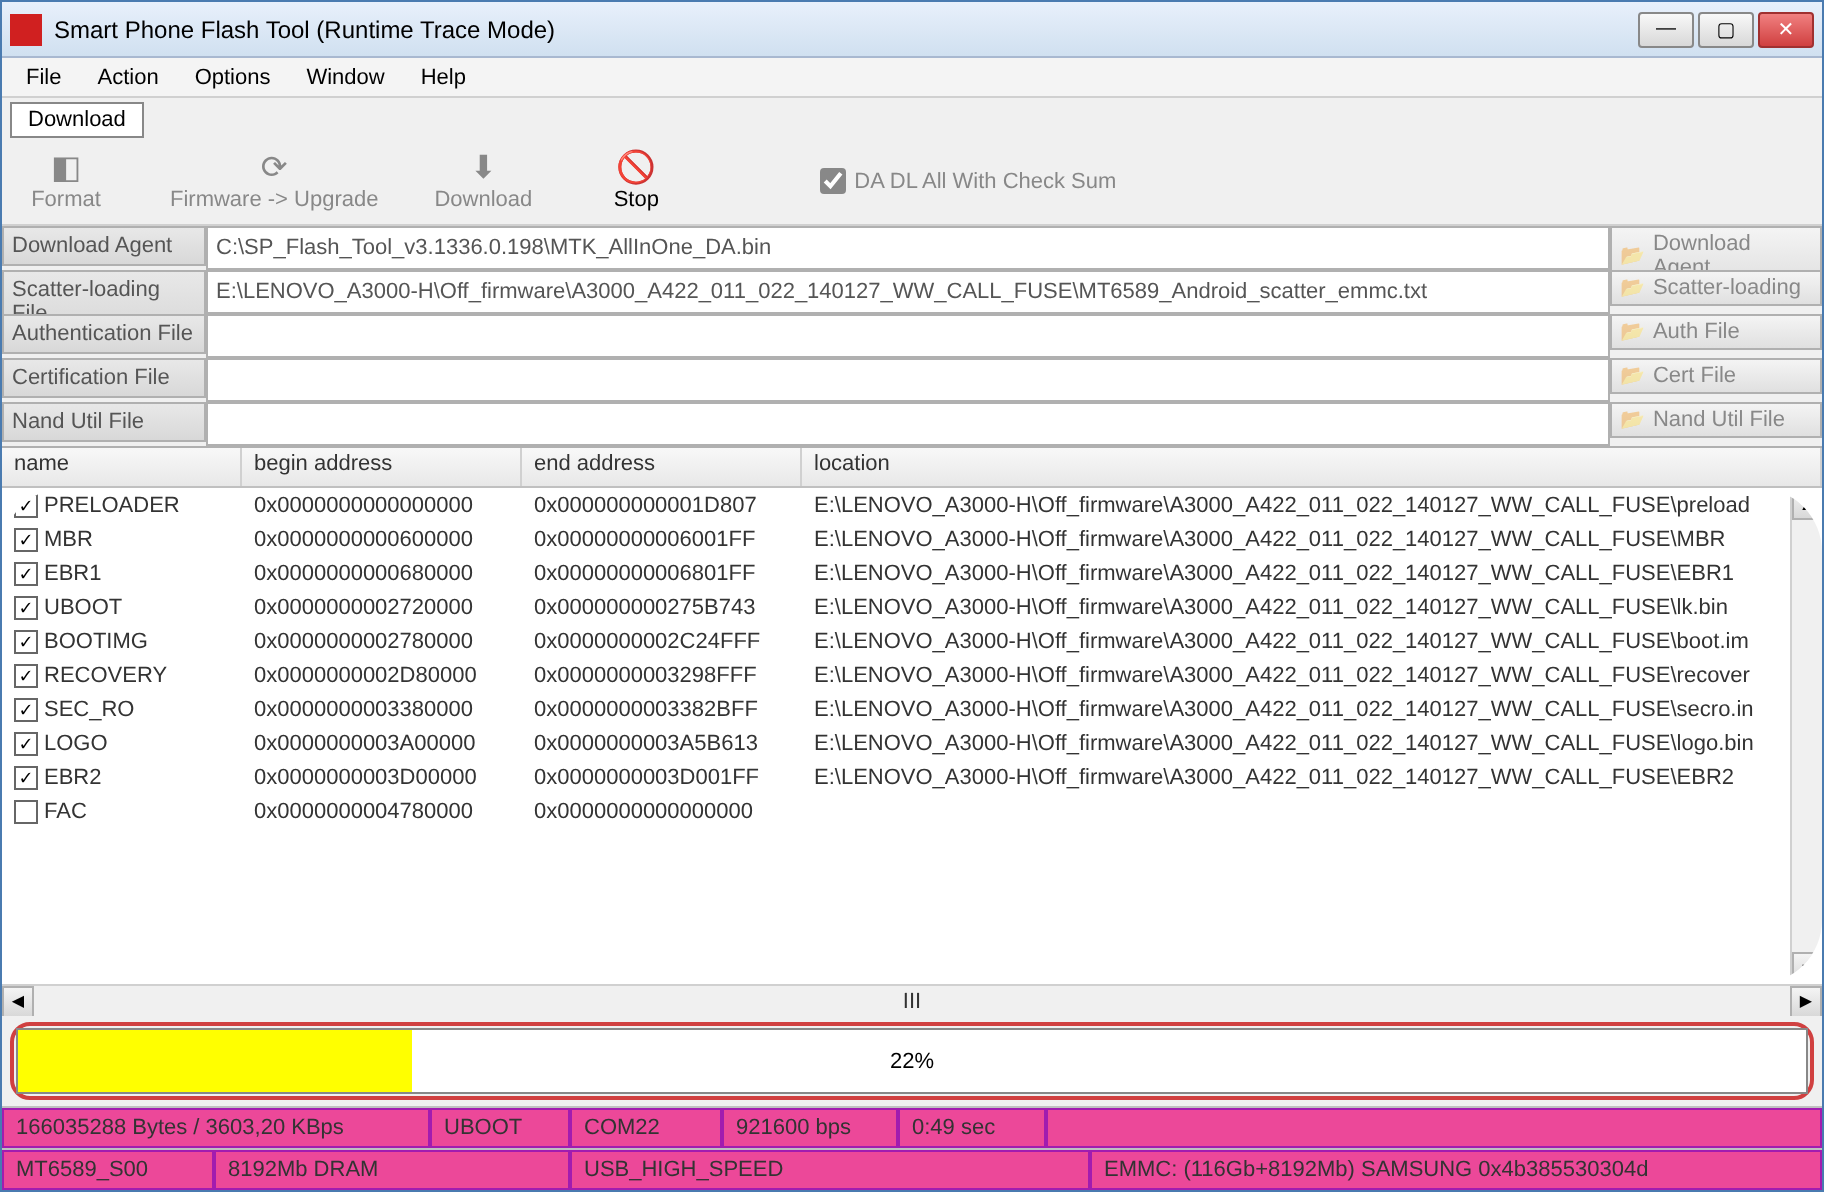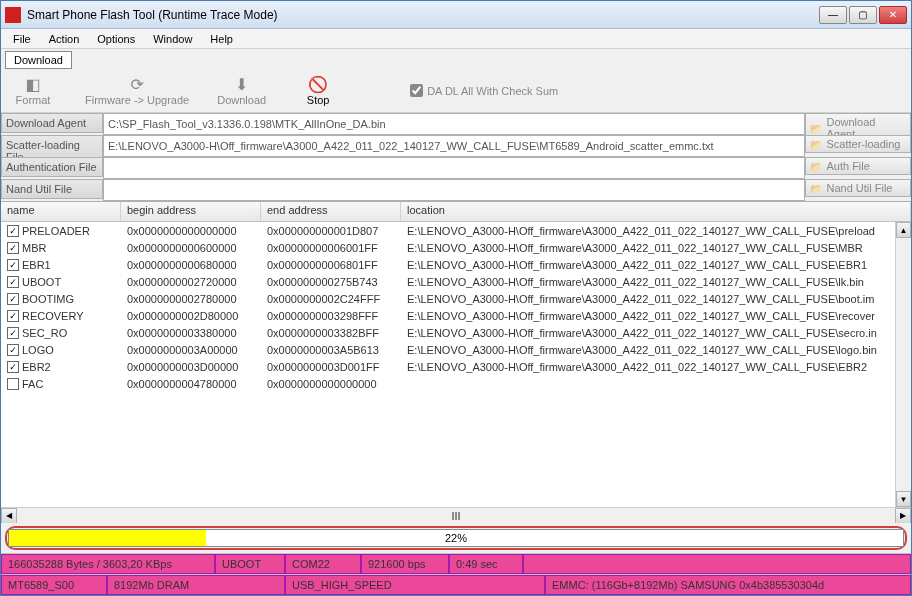--- a/index.html
+++ b/index.html
@@ -25,34 +25,34 @@
 .fields { background: #f0f0f0; padding: 0; }
 .frow { display: flex; align-items: flex-start; height: 22px; }
 .flabel { width: 102px; background: linear-gradient(#e8e8e8,#d8d8d8); border: 1px solid #b0b0b0; padding: 3px 4px; font-size: 11px; color: #555; }
 .finput { flex: 1; border: 1px solid #b0b0b0; background: #fff; padding: 2px 4px; font-size: 11px; height: 22px; color: #555; }
 .fbtn { width: 106px; border: 1px solid #b0b0b0; background: linear-gradient(#f4f4f4,#e0e0e0); color: #888; padding: 2px 4px; font-size: 11px; display: flex; align-items: center; gap: 4px; cursor: pointer; }
 .fbtn::before { content: "📂"; font-size: 10px; opacity: .5; }
 .table-wrap { flex: 1; background: #fff; border-top: 1px solid #b0b0b0; display: flex; flex-direction: column; overflow: hidden; }
 .thead { display: flex; background: linear-gradient(#f8f8f8,#e8e8e8); border-bottom: 1px solid #c0c0c0; height: 20px; }
 .th { padding: 2px 6px; border-right: 1px solid #d0d0d0; font-size: 11px; color: #333; }
 .th.n { width: 120px; } .th.b { width: 140px; } .th.e { width: 140px; } .th.l { flex: 1; }
-.tbody { flex: 1; overflow: hidden; position: relative; }
+.tbody { flex: 1; overflow: hidden; position: relative; border-radius: 32px; }
 .trow { display: flex; height: 17px; align-items: center; font-size: 11px; color: #333; }
 .td { padding: 0 6px; overflow: hidden; white-space: nowrap; }
 .td.n { width: 120px; display: flex; align-items: center; gap: 3px; }
 .td.b { width: 140px; } .td.e { width: 140px; } .td.l { flex: 1; }
 .cb { width: 12px; height: 12px; border: 1px solid #666; display: inline-flex; align-items: center; justify-content: center; font-size: 9px; background: #fff; }
 .cb.checked::after { content: "✓"; color: #000; }
 .vscroll { position: absolute; right: 0; top: 0; bottom: 0; width: 16px; background: #f0f0f0; border-left: 1px solid #d0d0d0; }
 .vscroll .arrow { height: 16px; background: linear-gradient(#f4f4f4,#d8d8d8); border: 1px solid #b0b0b0; display: flex; align-items: center; justify-content: center; font-size: 8px; cursor: pointer; }
 .hscroll { height: 16px; background: #f0f0f0; border-top: 1px solid #d0d0d0; display: flex; align-items: center; position: relative; }
 .hscroll .arrow { width: 16px; height: 16px; background: linear-gradient(#f4f4f4,#d8d8d8); border: 1px solid #b0b0b0; display: flex; align-items: center; justify-content: center; font-size: 8px; cursor: pointer; }
 .hscroll .track { flex: 1; text-align: center; font-size: 11px; color: #333; }
 .progress-wrap { border: 2px solid #d04040; border-radius: 10px; margin: 3px 4px; padding: 1px; }
-.progress { height: 18px; background: #fff; border: 1px solid #888; position: relative; text-decoration: underline; }
+.progress { height: 33px; background: #fff; border: 1px solid #888; position: relative; text-decoration: underline; }
 .progress .fill { position: absolute; left: 0; top: 0; bottom: 0; width: 22%; background: #ffff00; }
 .progress .text { position: absolute; inset: 0; display: flex; align-items: center; justify-content: center; font-size: 11px; color: #000; }
 .status { display: flex; border-top: 1px solid #c0c0c0; }
 .scell { border: 1px solid #a21caf; padding: 3px 6px; font-size: 11px; color: #333; background: #ec4899; }
 .status.r1 .scell:nth-child(1){width:214px}.status.r1 .scell:nth-child(2){width:70px}.status.r1 .scell:nth-child(3){width:76px}.status.r1 .scell:nth-child(4){width:88px}.status.r1 .scell:nth-child(5){width:74px}.status.r1 .scell:nth-child(6){flex:1}
 .status.r2 .scell:nth-child(1){width:106px}.status.r2 .scell:nth-child(2){width:178px}.status.r2 .scell:nth-child(3){width:260px}.status.r2 .scell:nth-child(4){flex:1}
 </style>
 </head>
 <body>
 
@@ -112,20 +112,25 @@
       <div class="flabel">Scatter-loading File</div>
       <input class="finput" value="E:\LENOVO_A3000-H\Off_firmware\A3000_A422_011_022_140127_WW_CALL_FUSE\MT6589_Android_scatter_emmc.txt" style="">
       <div class="fbtn">Scatter-loading</div>
     </div>
     <div class="frow">
       <div class="flabel">Authentication File</div>
       <input class="finput" value="" style="">
       <div class="fbtn">Auth File</div>
     </div>
     <div class="frow">
+      <div class="flabel">Certification File</div>
+      <input class="finput" value="" style="">
+      <div class="fbtn">Cert File</div>
+    </div>
+    <div class="frow">
       <div class="flabel">Nand Util File</div>
       <input class="finput" value="" style="">
       <div class="fbtn">Nand Util File</div>
     </div>
   </div>
 
   <div class="table-wrap">
     <div class="thead">
       <div class="th n">name</div>
       <div class="th b">begin address</div>

